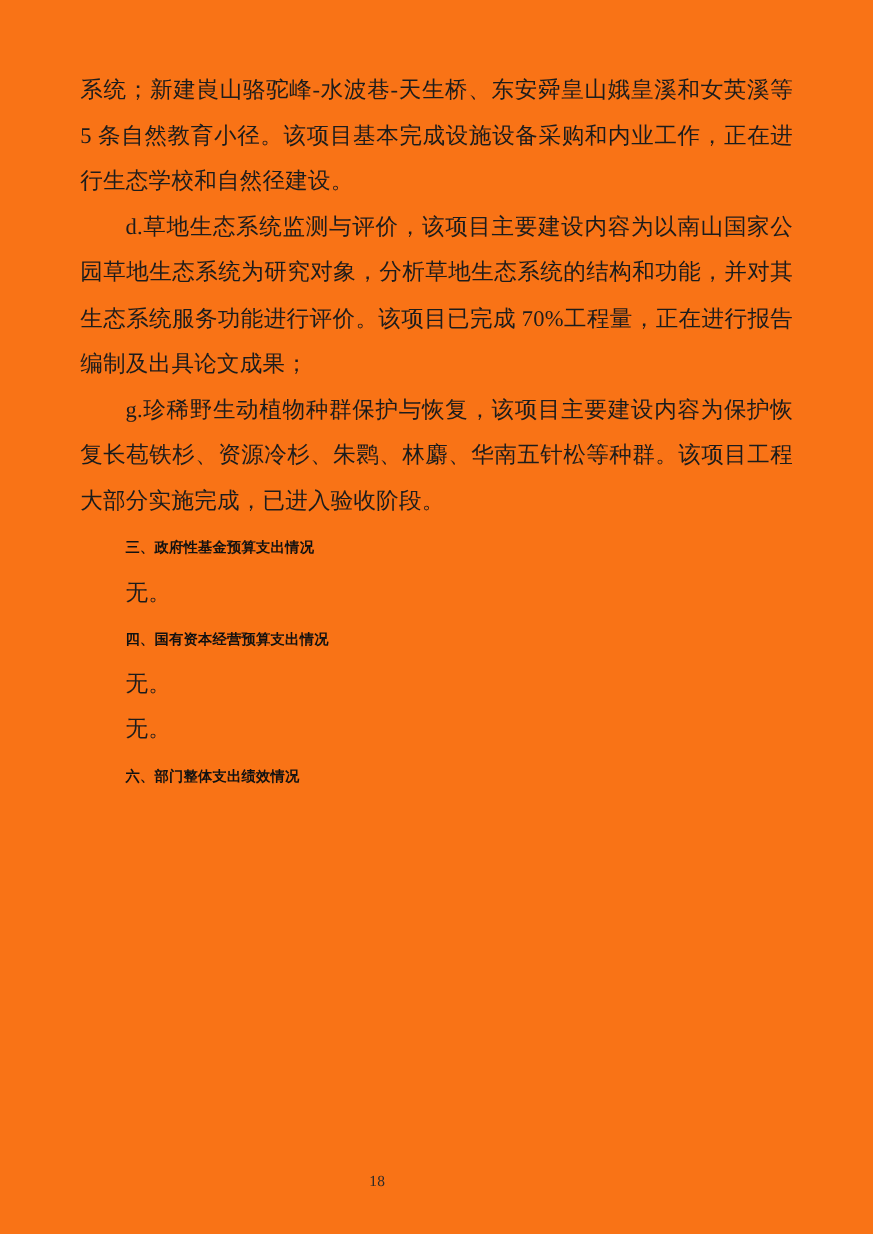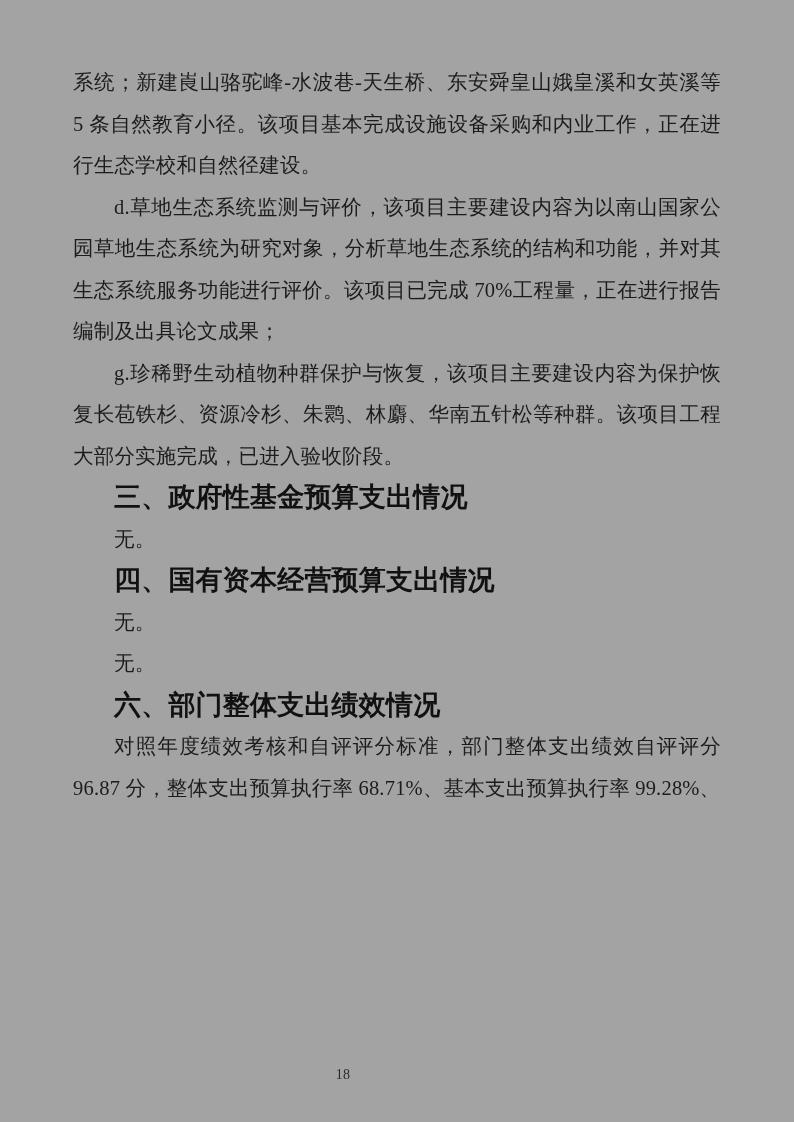--- a/index.html
+++ b/index.html
@@ -16,21 +16,21 @@
     color: #1a1a1a;
     -webkit-font-smoothing: antialiased;
   }
 
   .page {
     position: absolute;
     left: 0;
     top: 0;
     width: 794px;
     height: 1122px;
-    background: #a3a3a3;
+    background: #f97316;
   }
 
   .content {
     position: absolute;
     left: 73px;
     top: 62px;
     width: 648px;
   }
 
   
@@ -47,21 +47,21 @@
   }
 
   p.body-par.no-indent {
     text-indent: 0;
   }
 
   
   h2.section-heading {
     margin: 0;
     font-family: "Liberation Sans", "DejaVu Sans", sans-serif;
-    font-size: 27px;
+    font-size: 13px;
     line-height: 41.5px;
     font-weight: 700;
     text-indent: 41px;
     letter-spacing: 0.2px;
     color: #111111;
   }
 
   
   p.short-line {
     margin: 0;
@@ -104,18 +104,17 @@
 
     <h2 class="section-heading">四、国有资本经营预算支出情况</h2>
 
     <p class="short-line">无。</p>
 
 
     <p class="short-line">无。</p>
 
     <h2 class="section-heading">六、部门整体支出绩效情况</h2>
 
-    <p class="body-par">对照年度绩效考核和自评评分标准，部门整体支出绩效自评评分 96.87 分，整体支出预算执行率 68.71%、基本支出预算执行率 99.28%、</p>
 
   </div>
 
   <div class="page-number">18</div>
 </div>
 
 </body></html>

